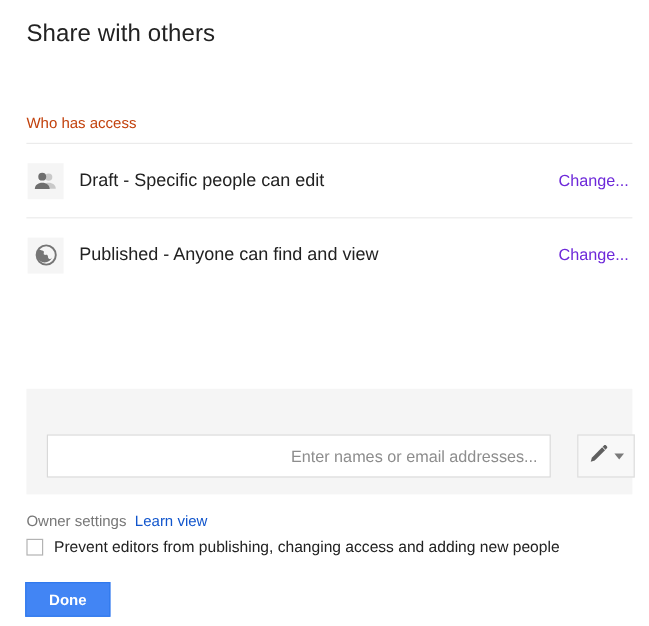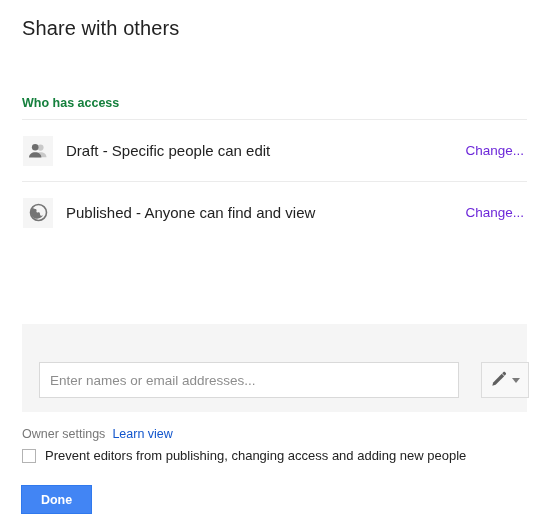--- a/index.html
+++ b/index.html
@@ -26,22 +26,22 @@
     color: #222222;
     letter-spacing: 0.1px;
   }
 
   
   .section-label {
     position: absolute;
     left: 22px;
     top: 96px;
     font-size: 12.5px;
-    font-weight: bold;
-    color: #15803d;
+    font-weight: normal;
+    color: #c2410c;
   }
 
   
   .access-list {
     position: absolute;
     left: 22px;
     top: 119px;
     width: 505px;
   }
   .access-row {
@@ -136,20 +136,21 @@
     width: 420px;
     height: 36px;
     box-sizing: border-box;
     border: 1px solid #d9d9d9;
     background: #ffffff;
     font-family: "Liberation Sans", sans-serif;
     font-size: 13.5px;
     color: #404040;
     padding: 0 10px;
     outline: none;
+    text-align: right;
   }
   .invite-input::placeholder {
     color: #8d8d8d;
     opacity: 1;
   }
   .pencil-button {
     position: absolute;
     left: 459px;
     top: 38px;
     width: 48px;

